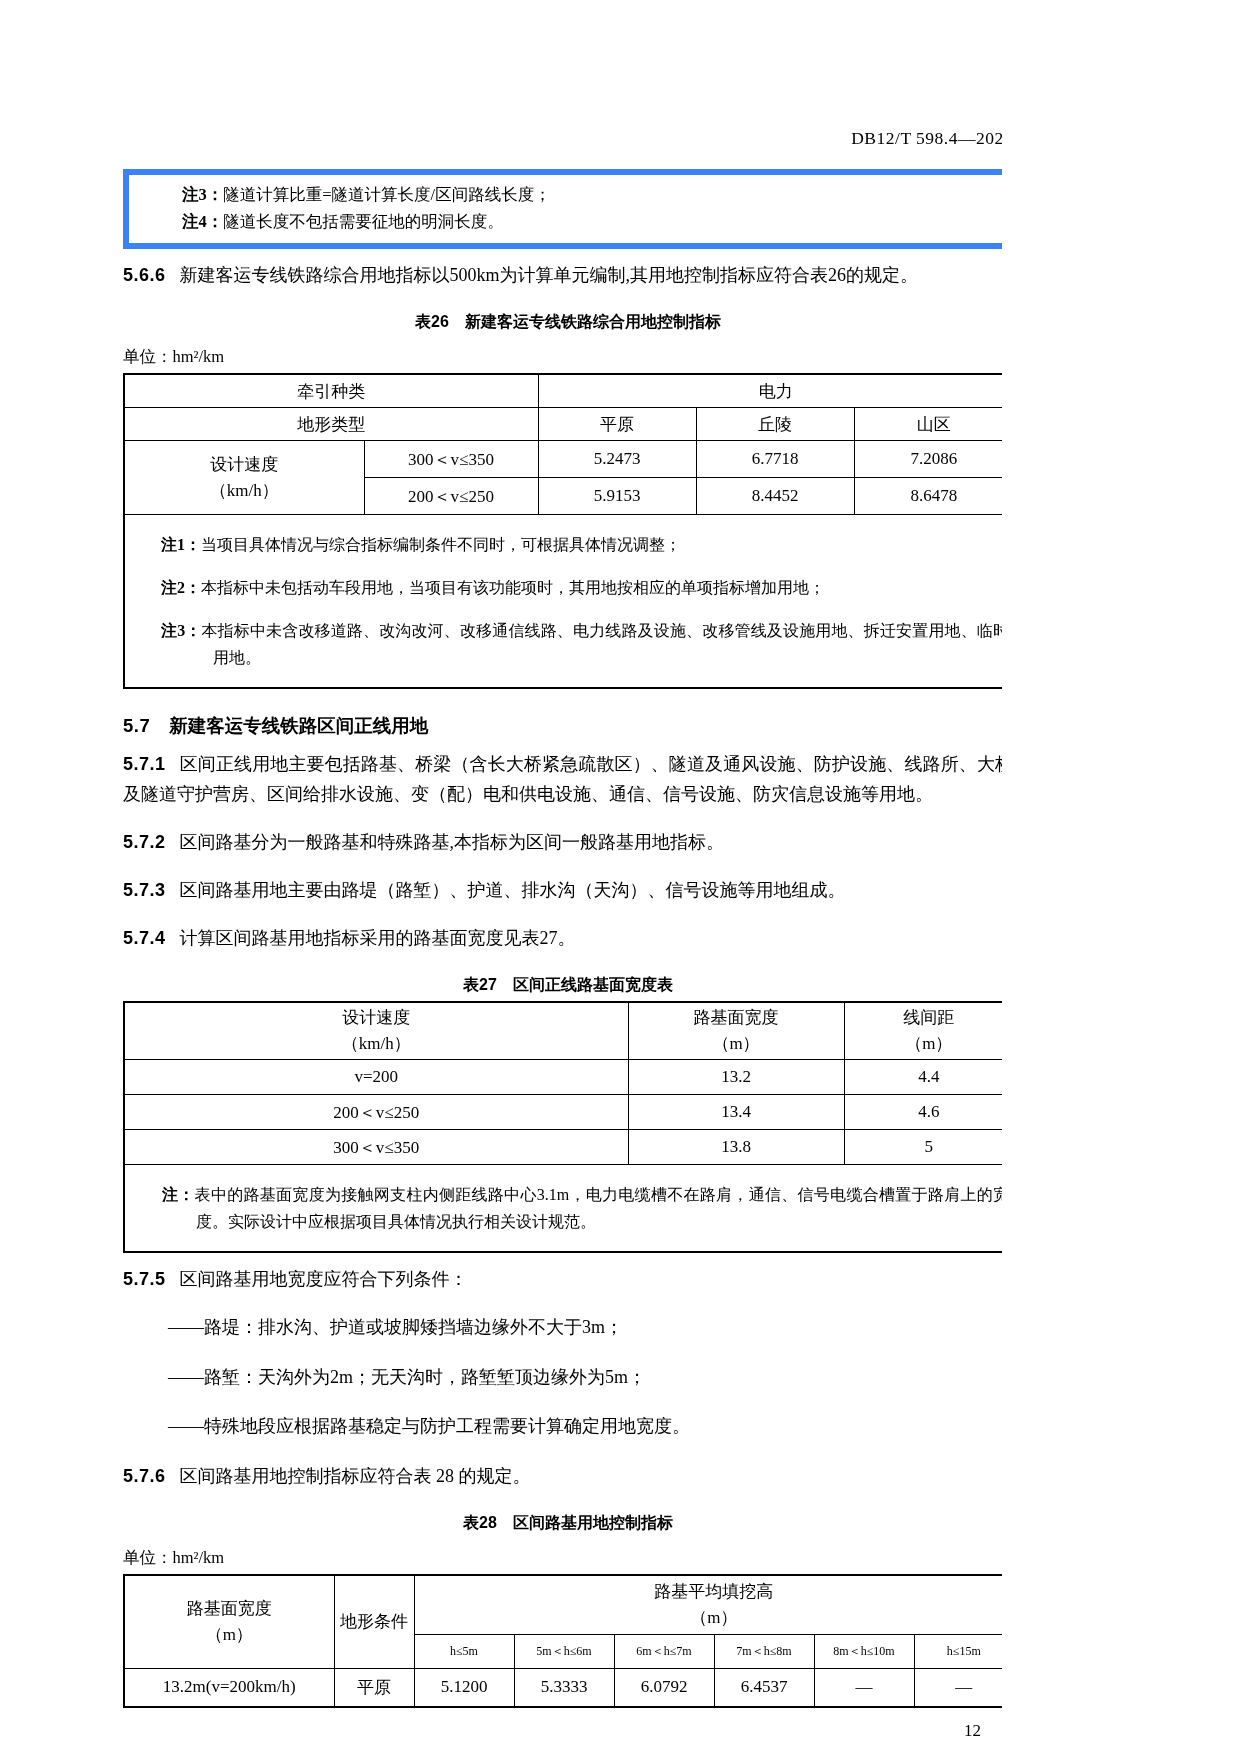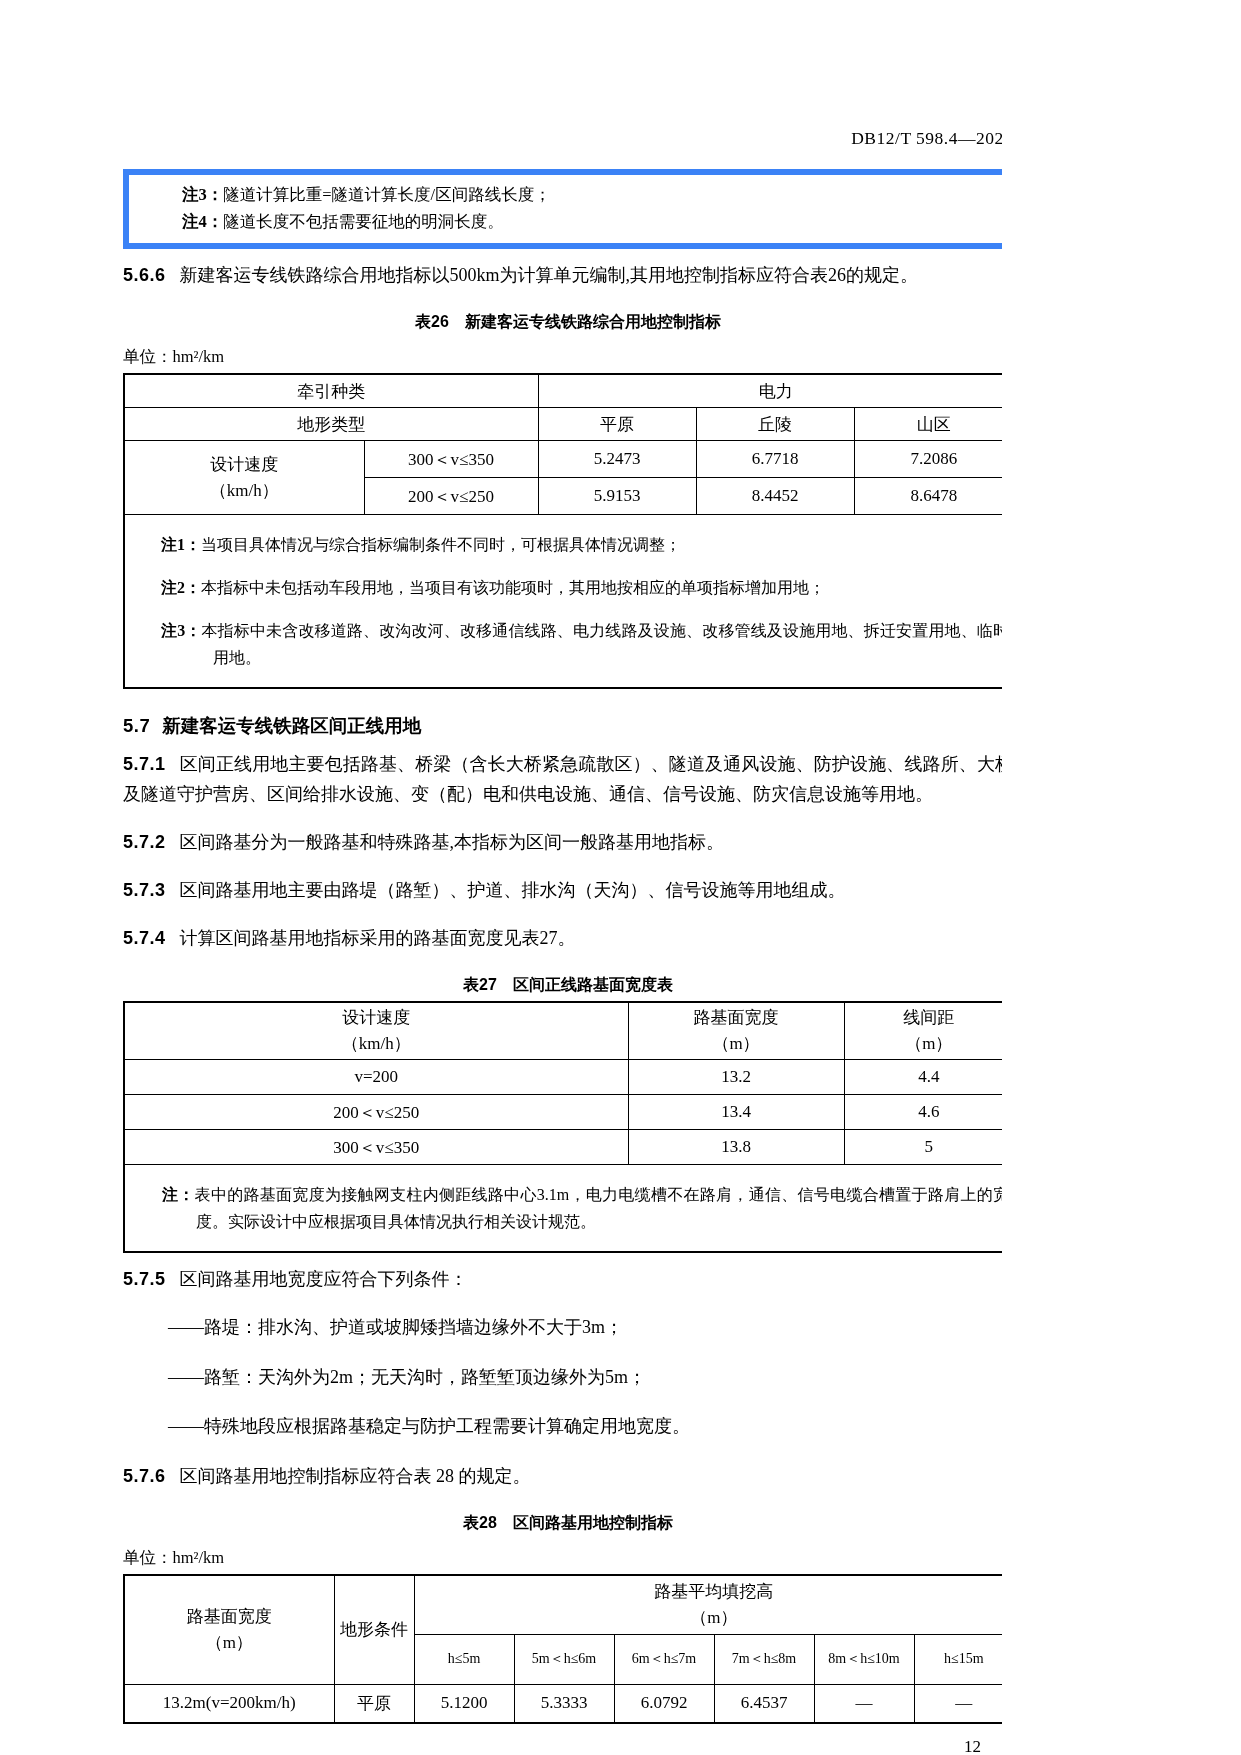--- a/index.html
+++ b/index.html
@@ -28,30 +28,30 @@
   .cell-line{line-height:26px}
 
   .t26 .hrow td{height:32px}
   .t26 .drow td{height:36px}
   td.notes-cell{text-align:left;padding:8px 12px 9px 0;height:auto}
   .note{font-size:16px;line-height:27px;padding-left:84px;text-indent:-52px;text-align:justify}
   .t27 .note{padding-left:67px;text-indent:-34px}
 
   .section-head{margin-top:24px;font-family:"Liberation Sans","DejaVu Sans",sans-serif;
                 font-weight:bold;font-size:18.5px}
-  .section-head .cnum{margin-right:12px}
+  .section-head .cnum{margin-right:19px}
 
   .dash-item{padding-left:45px;font-size:18px;line-height:31.5px;text-align:justify}
 
   .t27 .hrow td{height:56px}
   .t27 .drow td{height:34px}
 
   .t28 td{font-size:16.5px}
   .t28 .h28a td{height:58px}
-  .t28 .h28b td{height:33px;font-size:14px;padding:8px 2px}
+  .t28 .h28b td{height:33px;font-size:12px;padding:0 2px}
   .t28 .drow td{height:37px}
 
   .page-num{margin-top:13px;text-align:right;padding-right:32px;font-size:17px}
 </style>
 </head>
 <body>
 
 <div class="page">
   <div class="content">
 

